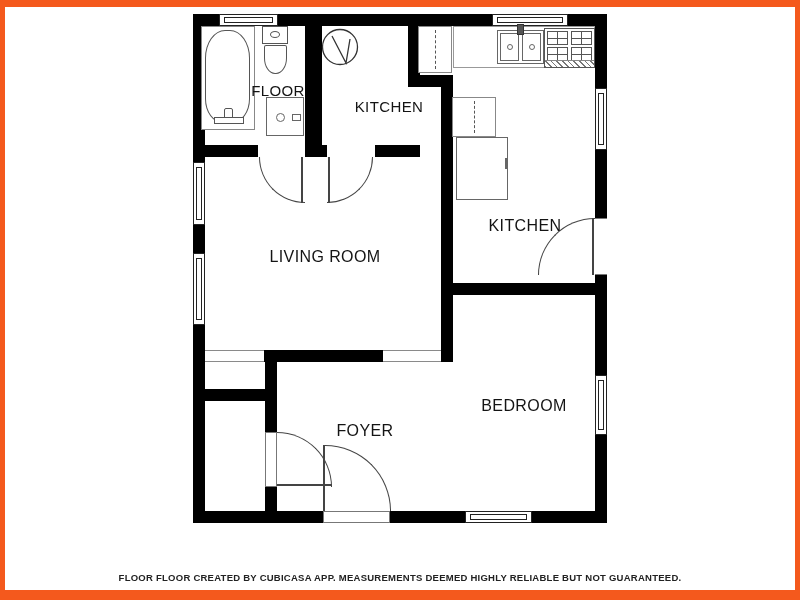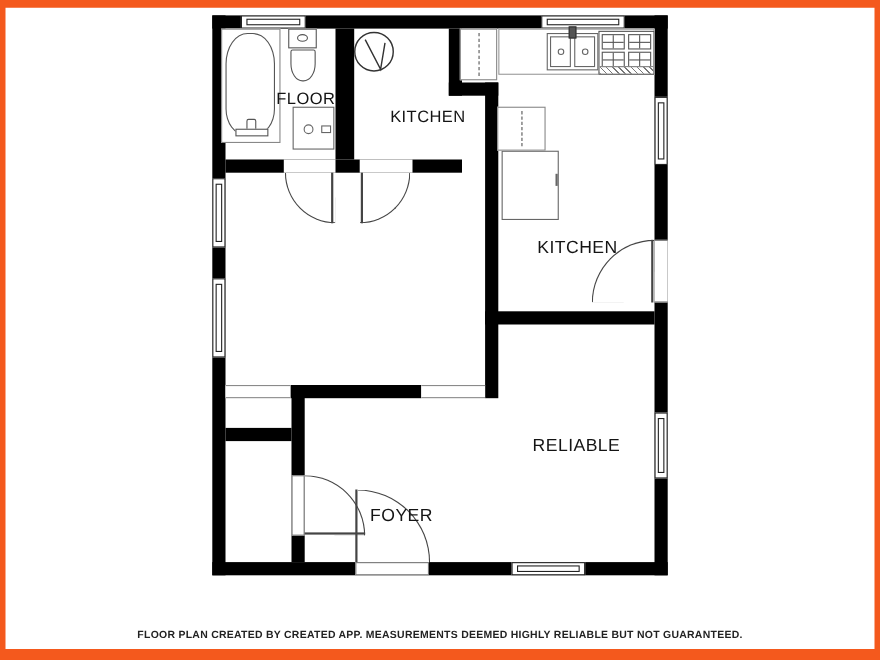--- a/index.html
+++ b/index.html
@@ -141,20 +141,21 @@
   <div class="leaf" style="left:592px;top:218px;width:2px;height:57px;"></div>
 
   <div class="arc" style="left:277px;top:432px;width:55px;height:55px;border-top-width:1.5px;border-right-width:1.5px;border-radius:0 100% 0 0;"></div>
   <div class="leaf" style="left:277px;top:484px;width:55px;height:2px;"></div>
 
   <div class="arc" style="left:325px;top:445px;width:66px;height:66px;border-top-width:1.5px;border-right-width:1.5px;border-radius:0 100% 0 0;"></div>
   <div class="leaf" style="left:323px;top:445px;width:2px;height:66px;"></div>
 
   <div class="room-label small" style="left:278px;top:90px;">FLOOR</div>
   <div class="room-label small" style="left:389px;top:106px;">KITCHEN</div>
+  <div class="room-label" style="left:325px;top:257px;">LIVING ROOM</div>
   <div class="room-label" style="left:525px;top:226px;">KITCHEN</div>
-  <div class="room-label" style="left:524px;top:406px;">RELIABLE</div>
-  <div class="room-label" style="left:365px;top:431px;margin-top:39px;">FOYER</div>
+  <div class="room-label" style="left:524px;top:406px;">BEDROOM</div>
+  <div class="room-label" style="left:365px;top:431px;">FOYER</div>
 </div>
 
-<div class="disclaimer">FLOOR PLAN CREATED BY CREATED APP. MEASUREMENTS DEEMED HIGHLY RELIABLE BUT NOT GUARANTEED.</div>
+<div class="disclaimer">FLOOR FLOOR CREATED BY CUBICASA APP. MEASUREMENTS DEEMED HIGHLY RELIABLE BUT NOT GUARANTEED.</div>
 
 <div class="frame"></div>
 
 </body></html>

